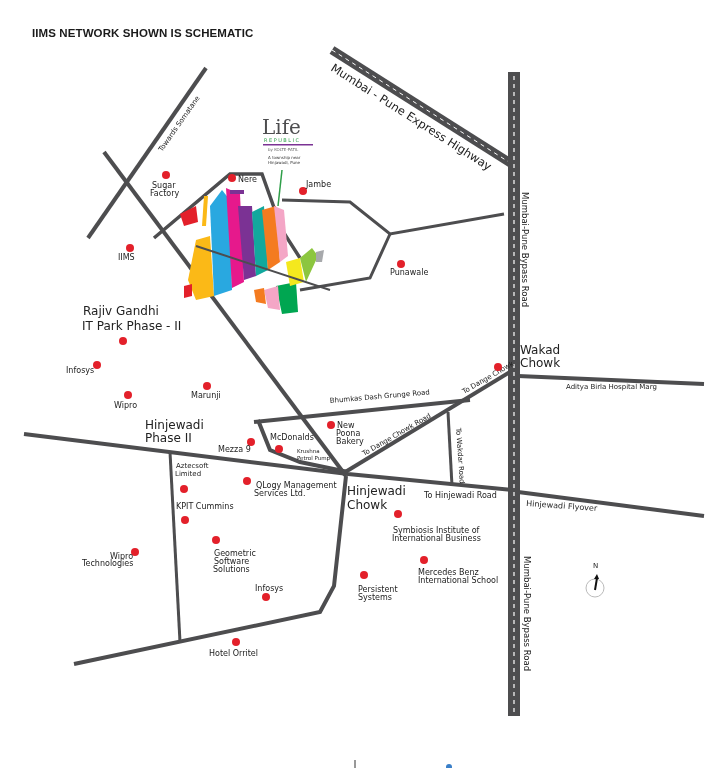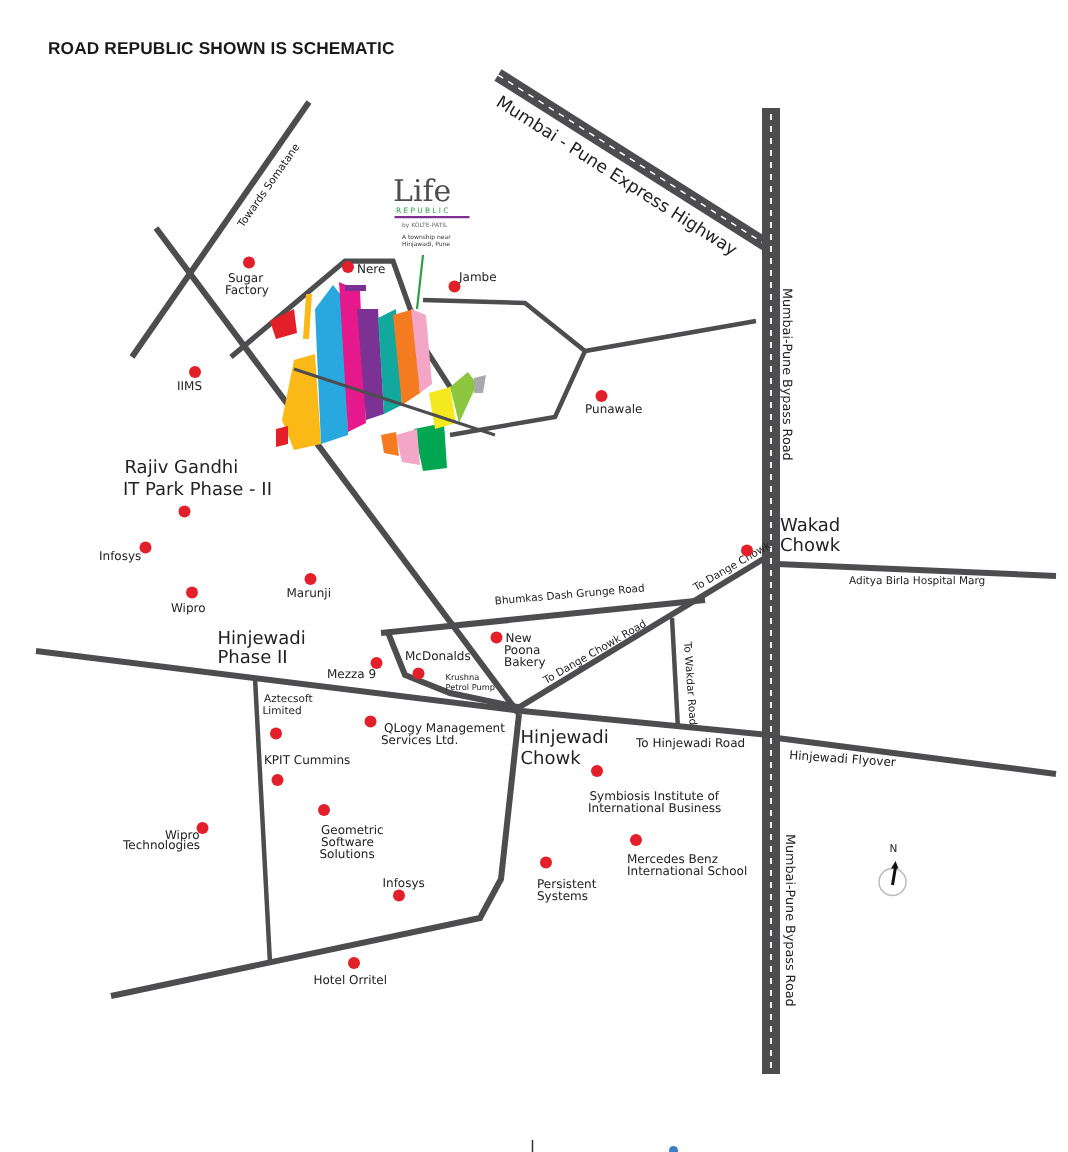--- a/index.html
+++ b/index.html
@@ -11,21 +11,21 @@
   .m { font-size:8px; }
   .l { font-size:12px; }
   .road { stroke:#4d4d4f; fill:none; stroke-linecap:butt; }
   .hwy { stroke:#4d4d4f; fill:none; }
   .dash { stroke:#ffffff; fill:none; stroke-dasharray:4 4; }
   .pin { fill:#e3202a; }
 </style>
 </head>
 <body>
 
-<div class="title">ROAD REPUBLIC SHOWN IS SCHEMATIC</div>
+<div class="title">IIMS NETWORK SHOWN IS SCHEMATIC</div>
 
 <svg id="map" viewBox="0 0 712 768" xmlns="http://www.w3.org/2000/svg">
 
   <g>
     <polyline class="hwy" stroke-width="9" points="332,50 512,164"></polyline>
     <polyline class="dash" stroke-width="1" points="332,50 512,164"></polyline>
   </g>
 
   <g>
     <line class="hwy" stroke-width="12" x1="514" y1="72" x2="514" y2="716"></line>

